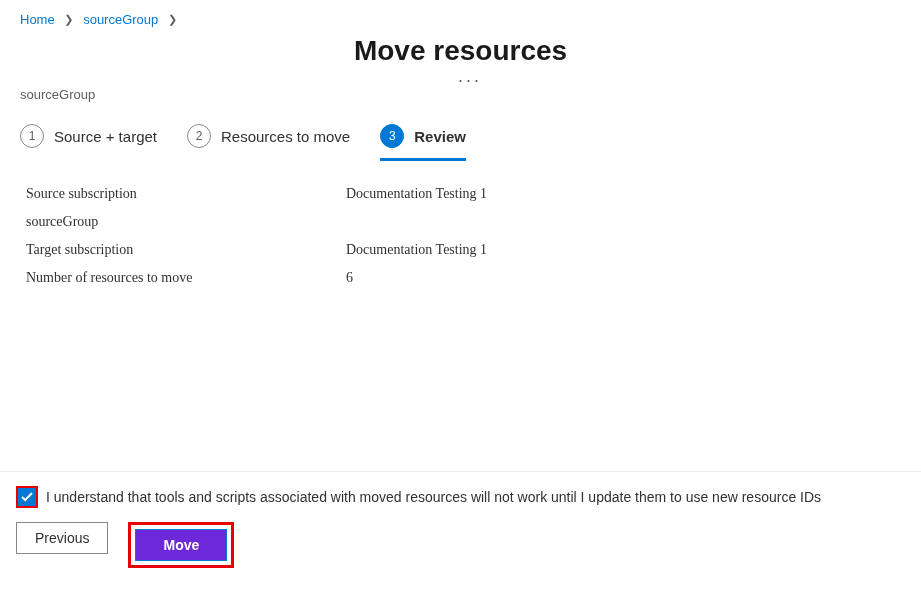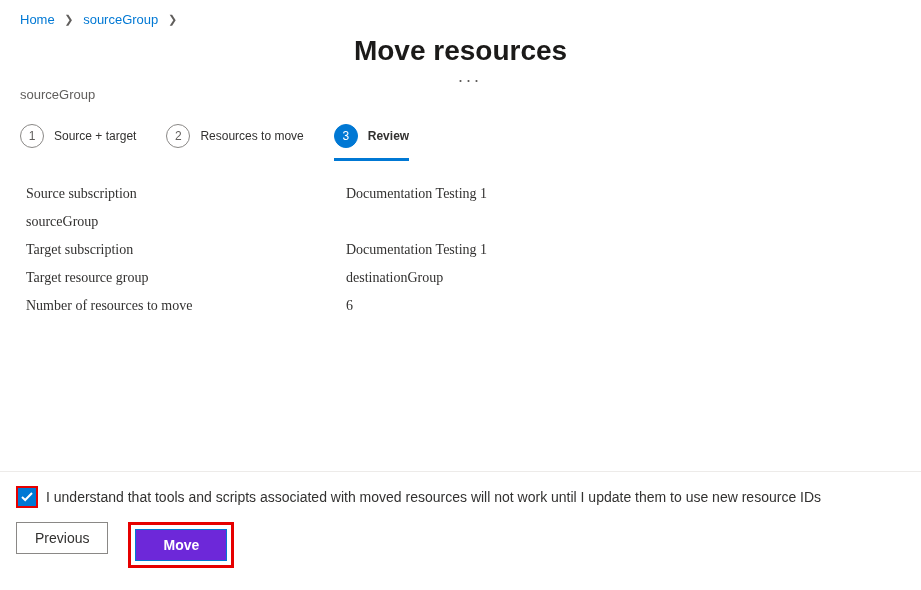--- a/index.html
+++ b/index.html
@@ -79,21 +79,21 @@
       font-size: 12px;
       color: #605e5c;
       background: #fff;
     }
     .step.active .step-circle {
       background: #0078d4;
       border-color: #0078d4;
       color: #fff;
     }
     .step-label {
-      font-size: 12px;
+      font-size: 15px;
       color: #323130;
     }
     .step.active {
       border-bottom: 3px solid #0078d4;
       margin-bottom: -3px;
     }
     .step.active .step-label {
       font-weight: 600;
     }
     .content {
@@ -223,24 +223,20 @@
   <div class="summary-row">
     <div class="summary-label">Source subscription</div>
     <div class="summary-value">Documentation Testing 1</div>
   </div>
   <div class="summary-row">
     <div class="summary-value">sourceGroup</div>
   </div>
   <div class="summary-row">
     <div class="summary-label">Target subscription</div>
     <div class="summary-value">Documentation Testing 1</div>
-  </div>
-  <div class="summary-row">
-    <div class="summary-label">Target resource group</div>
-    <div class="summary-value">destinationGroup</div>
   </div>
   <div class="summary-row">
     <div class="summary-label">Number of resources to move</div>
     <div class="summary-value">6</div>
   </div>
 </div>
 
 <div class="footer">
   <div class="ack-row">
     <div class="checkbox-wrap">

